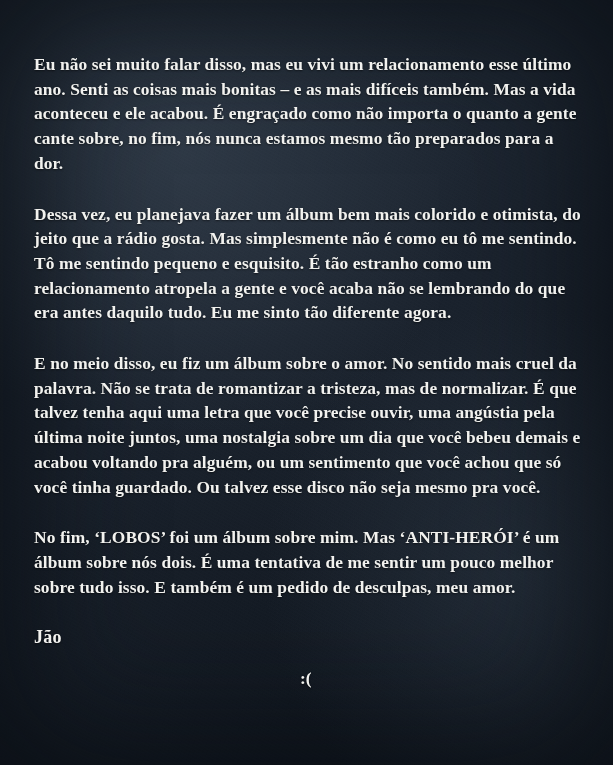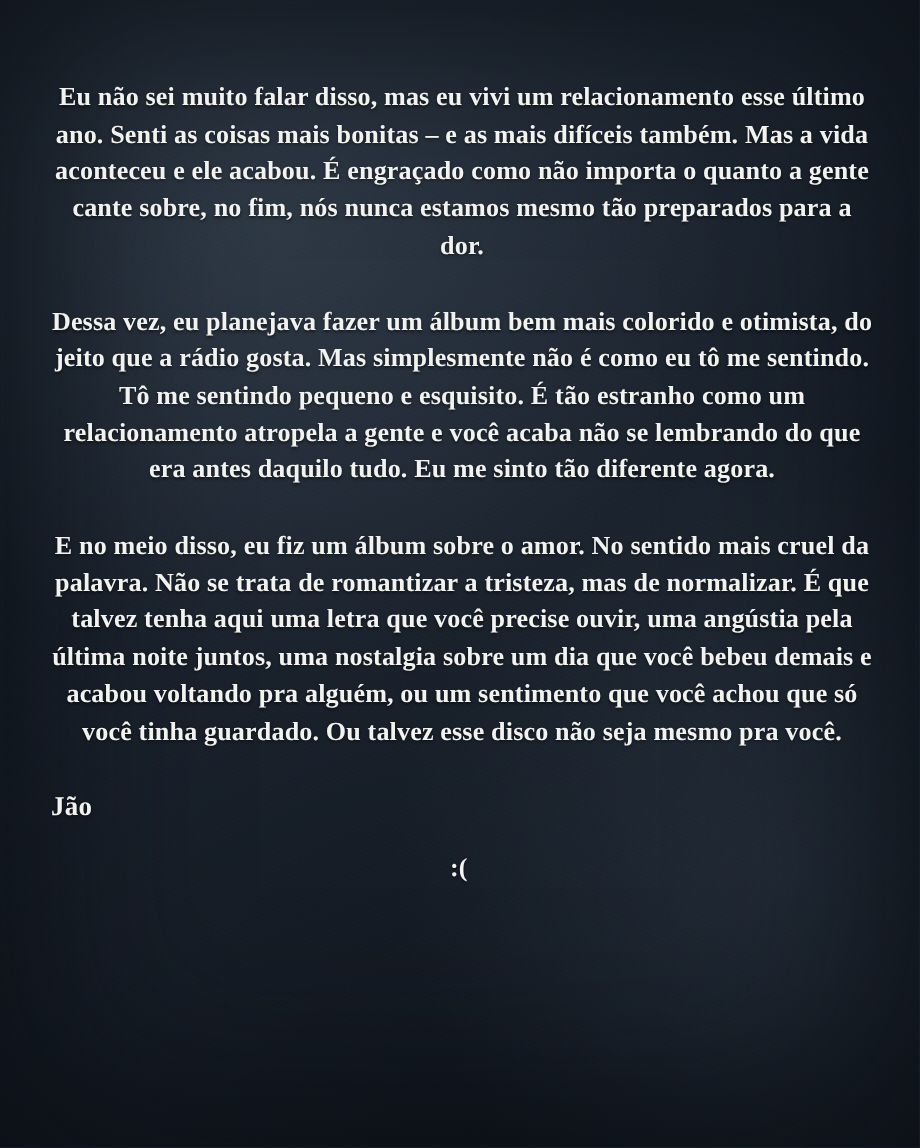--- a/index.html
+++ b/index.html
@@ -43,21 +43,21 @@
     position: absolute;
     left: 34px;
     top: 52px;
     width: 548px;
   }
   p.para {
     margin: 0 0 26px 0;
     color: #f2f2ef;
     font-size: 17.4px;
     line-height: 1.42;
-    text-align: center;
+    text-align: left;
     letter-spacing: 0.1px;
     font-weight: 700;
     text-shadow: 0 1px 2px rgba(0,0,0,0.55);
   }
   p.para:last-of-type {
     margin-bottom: 0;
   }
   .signature {
     margin-top: 28px;
     color: #f2f2ef;
@@ -79,16 +79,17 @@
 <body>
 
 <div class="page">
   <div class="grain"></div>
   <div class="vignette"></div>
 
   <div class="content">
     <p class="para">Eu não sei muito falar disso, mas eu vivi um relacionamento esse último ano. Senti as coisas mais bonitas – e as mais difíceis também. Mas a vida aconteceu e ele acabou. É engraçado como não importa o quanto a gente cante sobre, no fim, nós nunca estamos mesmo tão preparados para a dor.</p>
     <p class="para">Dessa vez, eu planejava fazer um álbum bem mais colorido e otimista, do jeito que a rádio gosta. Mas simplesmente não é como eu tô me sentindo. Tô me sentindo pequeno e esquisito. É tão estranho como um relacionamento atropela a gente e você acaba não se lembrando do que era antes daquilo tudo. Eu me sinto tão diferente agora.</p>
     <p class="para">E no meio disso, eu fiz um álbum sobre o amor. No sentido mais cruel da palavra. Não se trata de romantizar a tristeza, mas de normalizar. É que talvez tenha aqui uma letra que você precise ouvir, uma angústia pela última noite juntos, uma nostalgia sobre um dia que você bebeu demais e acabou voltando pra alguém, ou um sentimento que você achou que só você tinha guardado. Ou talvez esse disco não seja mesmo pra você.</p>
+    <p class="para">No fim, ‘LOBOS’ foi um álbum sobre mim. Mas ‘ANTI-HERÓI’ é um álbum sobre nós dois. É uma tentativa de me sentir um pouco melhor sobre tudo isso. E também é um pedido de desculpas, meu amor.</p>
     <div class="signature">Jão</div>
     <div class="emoticon">:(</div>
   </div>
 </div>
 
 </body></html>

